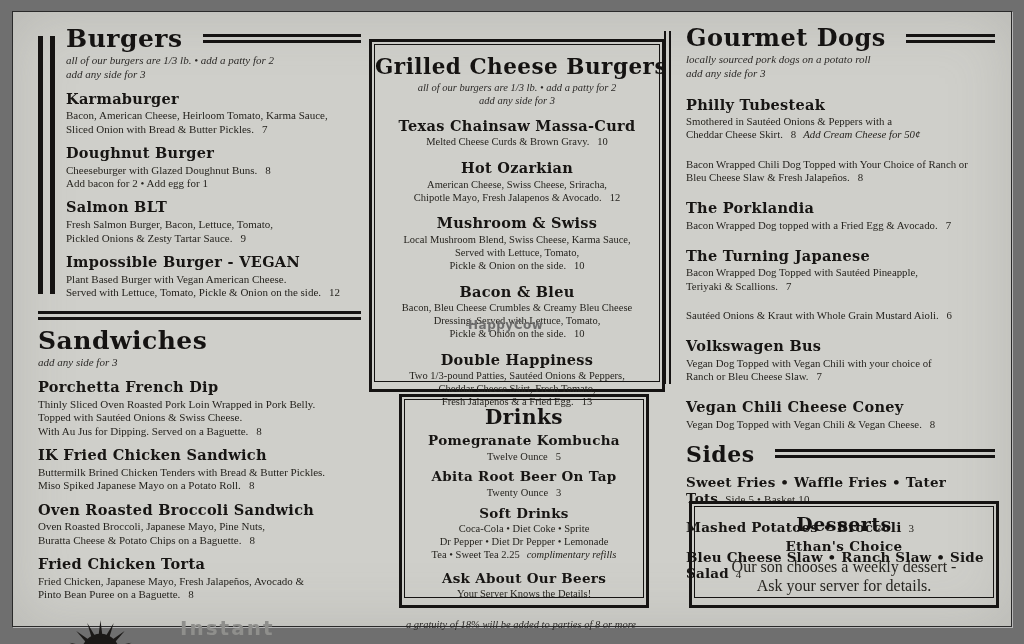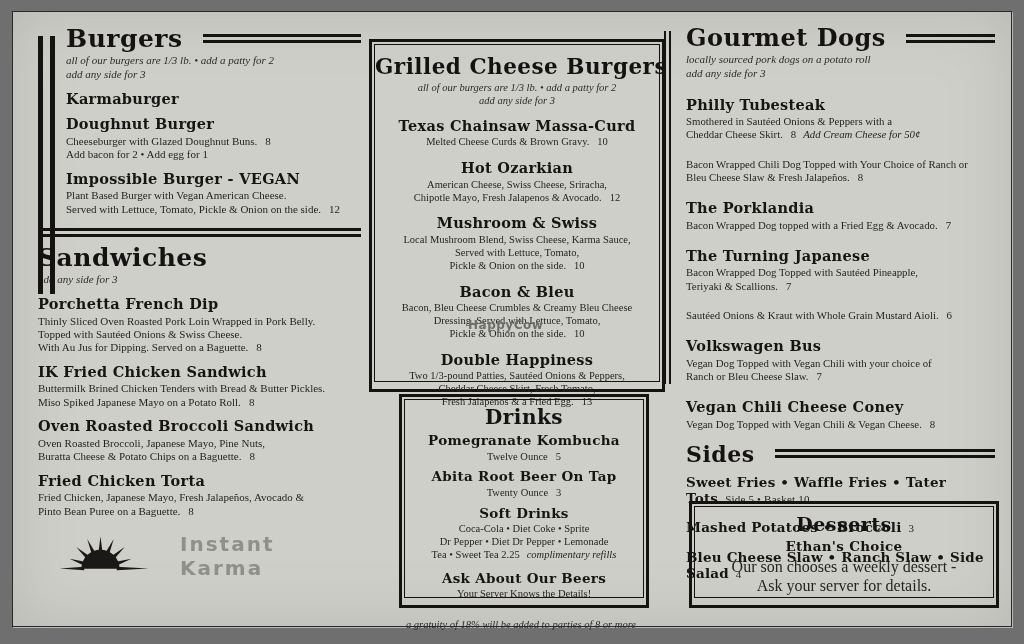--- a/index.html
+++ b/index.html
@@ -106,25 +106,32 @@
     <div class="burgers-block">
       <div class="h-row">
         <h2 class="sec-title">Burgers</h2>
         <div class="dbl-rule"></div>
       </div>
       <p class="subtitle">all of our burgers are 1/3 lb. • add a patty  for 2
 add any side for 3</p>
 
       <div class="item">
         <h3 class="iname">Karmaburger</h3>
+        <p class="idesc"><span class="dtext">Bacon, American Cheese, Heirloom Tomato, Karma Sauce,
+Sliced Onion with Bread &amp; Butter Pickles.</span><span class="price">7</span></p>
       </div>
       <div class="item">
         <h3 class="iname">Doughnut Burger</h3>
         <p class="idesc"><span class="dtext">Cheeseburger with Glazed Doughnut Buns.</span><span class="price">8</span></p>
         <p class="iextra">Add bacon for 2 • Add egg for 1</p>
+      </div>
+      <div class="item">
+        <h3 class="iname">Salmon BLT</h3>
+        <p class="idesc"><span class="dtext">Fresh Salmon Burger, Bacon, Lettuce, Tomato,
+Pickled Onions &amp; Zesty Tartar Sauce.</span><span class="price">9</span></p>
       </div>
       <div class="item">
         <h3 class="iname">Impossible Burger - VEGAN</h3>
         <p class="idesc"><span class="dtext">Plant Based Burger with Vegan American Cheese.
 Served with Lettuce, Tomato, Pickle &amp; Onion on the side.</span><span class="price">12</span></p>
       </div>
     </div>
 
     <div id="section-divider"></div>
 

